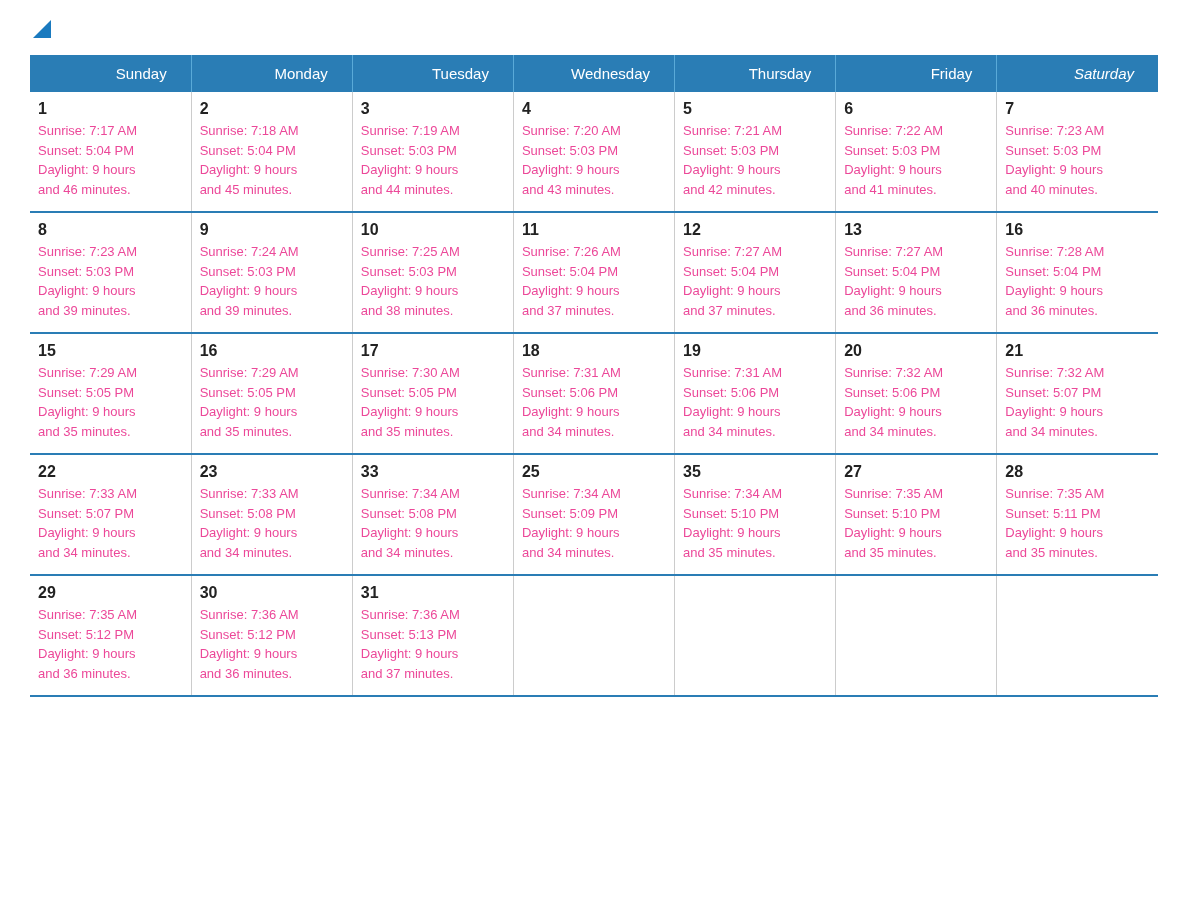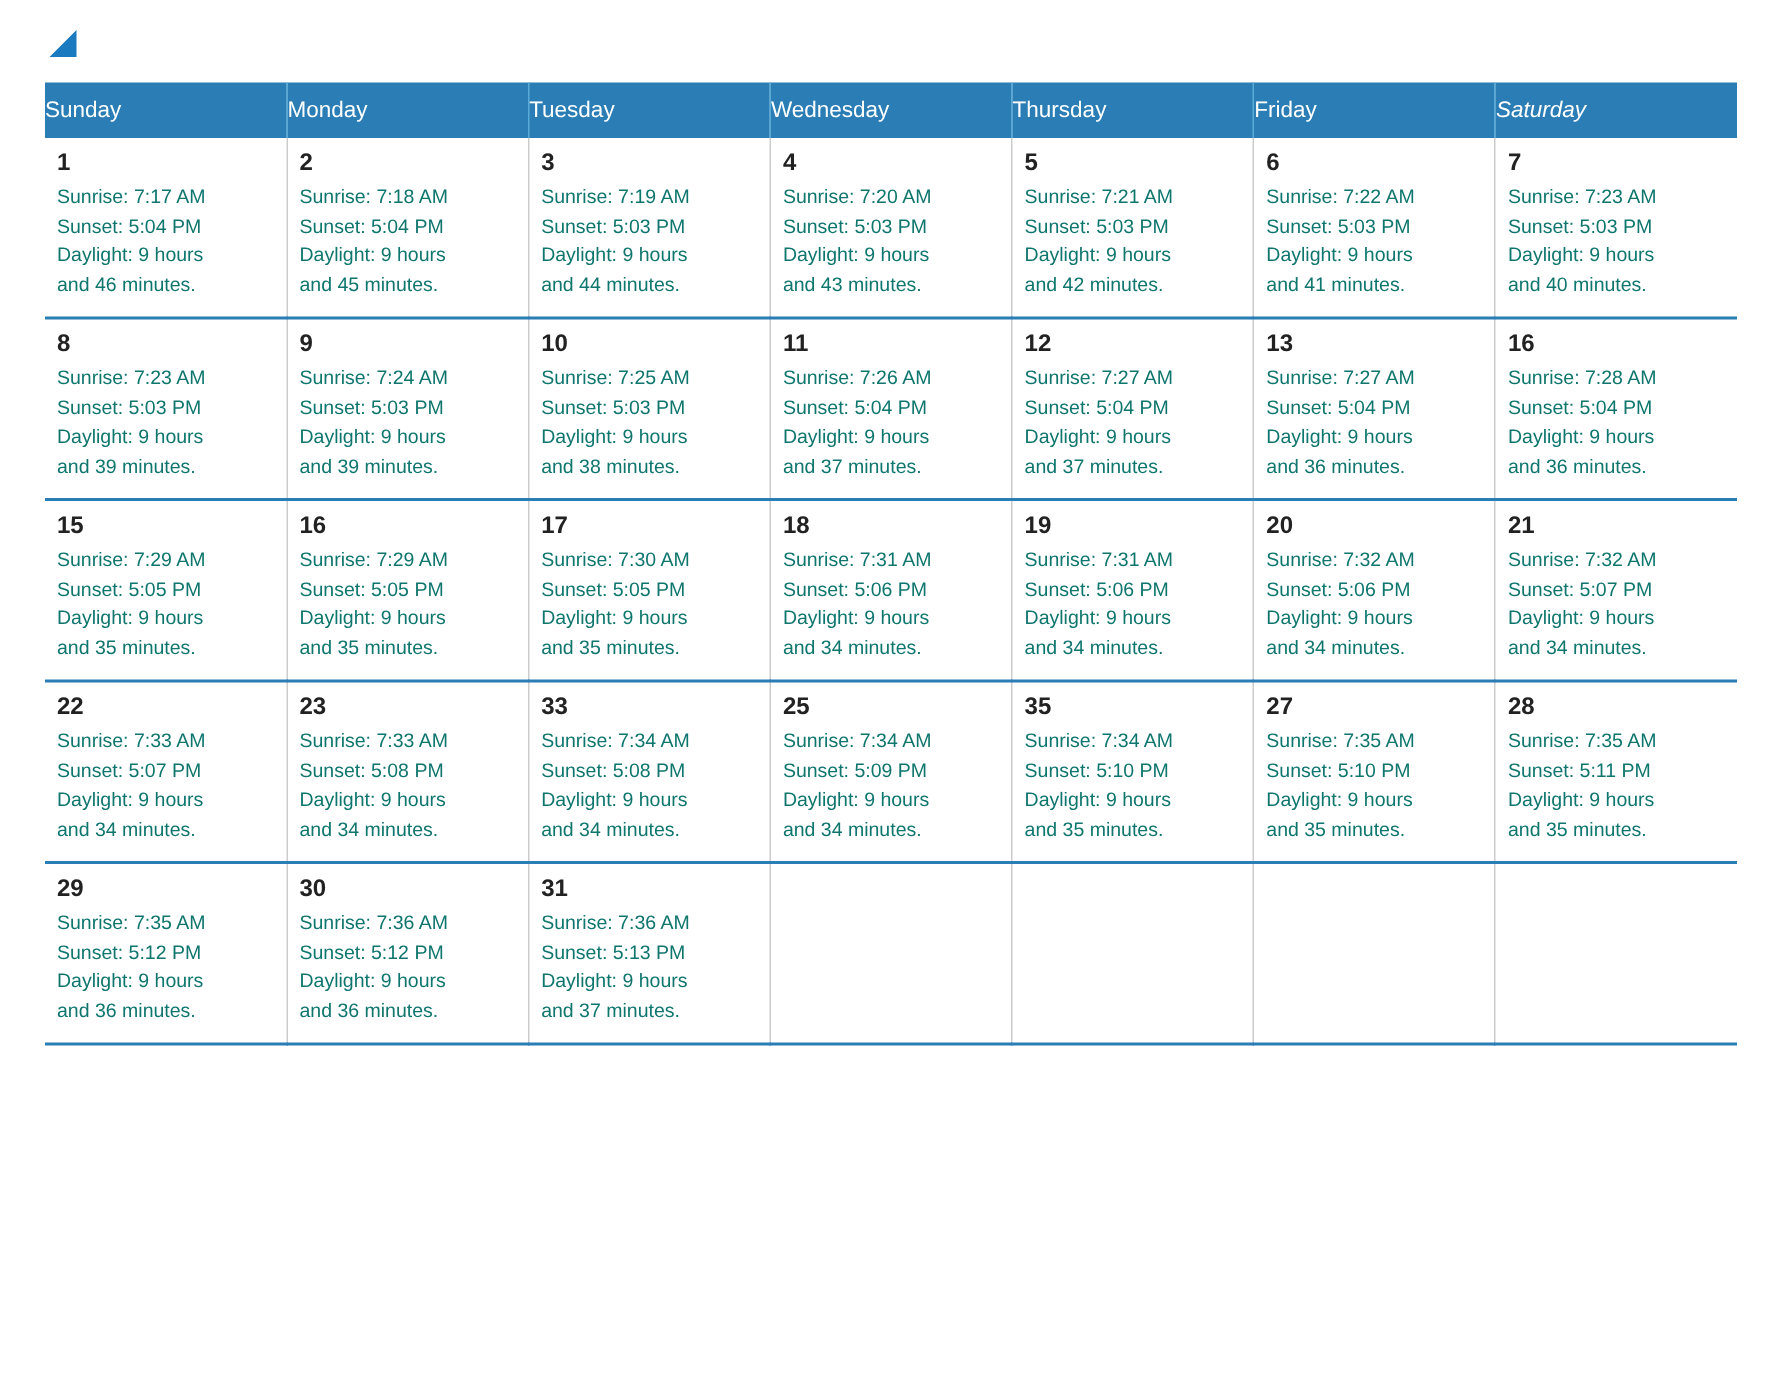--- a/index.html
+++ b/index.html
@@ -36,22 +36,22 @@
       margin-top: 4px;
     }
     table {
       width: 100%;
       border-collapse: collapse;
       font-size: 13px;
     }
     thead th {
       background: #2a7db5;
       color: #fff;
-      padding: 10px 0;
-      text-align: left;
+      padding: 10px 24px;
+      text-align: right;
       font-size: 15px;
       font-weight: normal;
       border-right: 1px solid #5aaad8;
     }
     thead th:last-child { border-right: none; font-style: italic; }
     tbody tr {
       border-bottom: 2px solid #2a7db5;
     }
     tbody td {
       vertical-align: top;
@@ -63,21 +63,21 @@
     }
     tbody td:last-child { border-right: none; }
     .day-num {
       font-size: 16px;
       font-weight: bold;
       color: #222;
       display: block;
       margin-bottom: 3px;
     }
     .day-info {
-      color: #0f766e;
+      color: #ec4899;
       line-height: 1.5;
       font-size: 13px;
     }
     .empty-cell {
       background: #fff;
     }
   </style>
 </head>
 <body>
 

